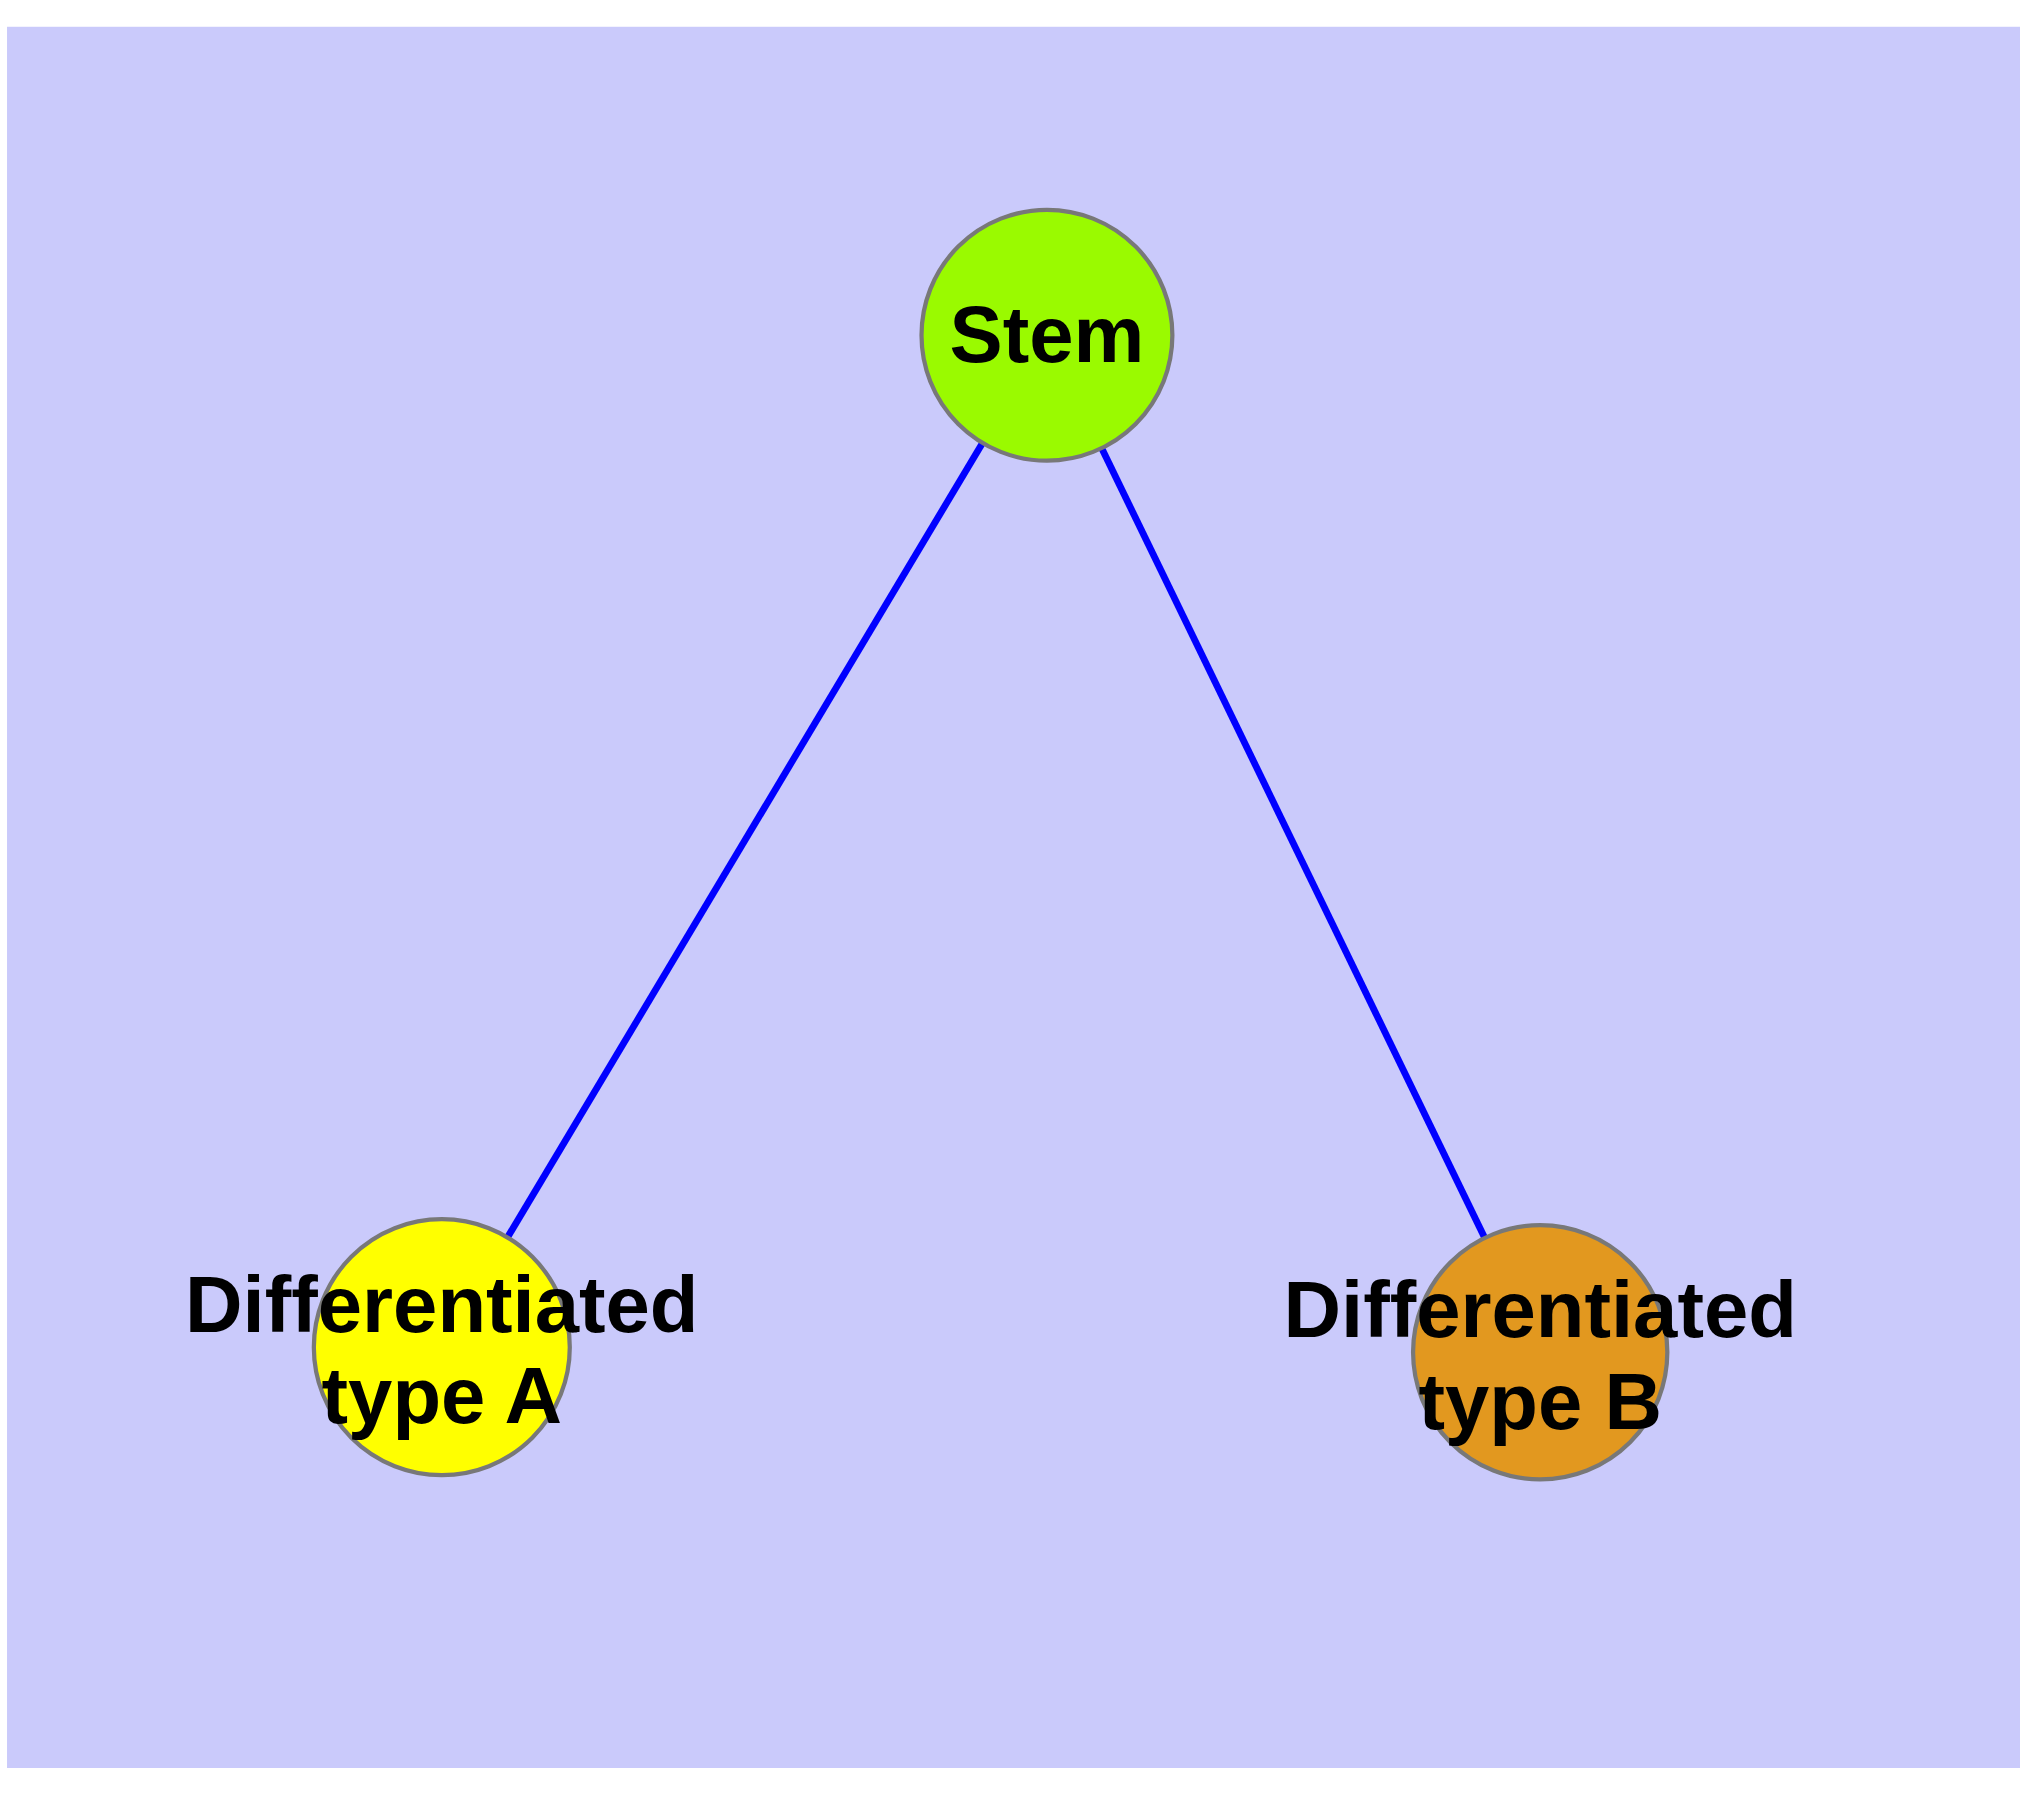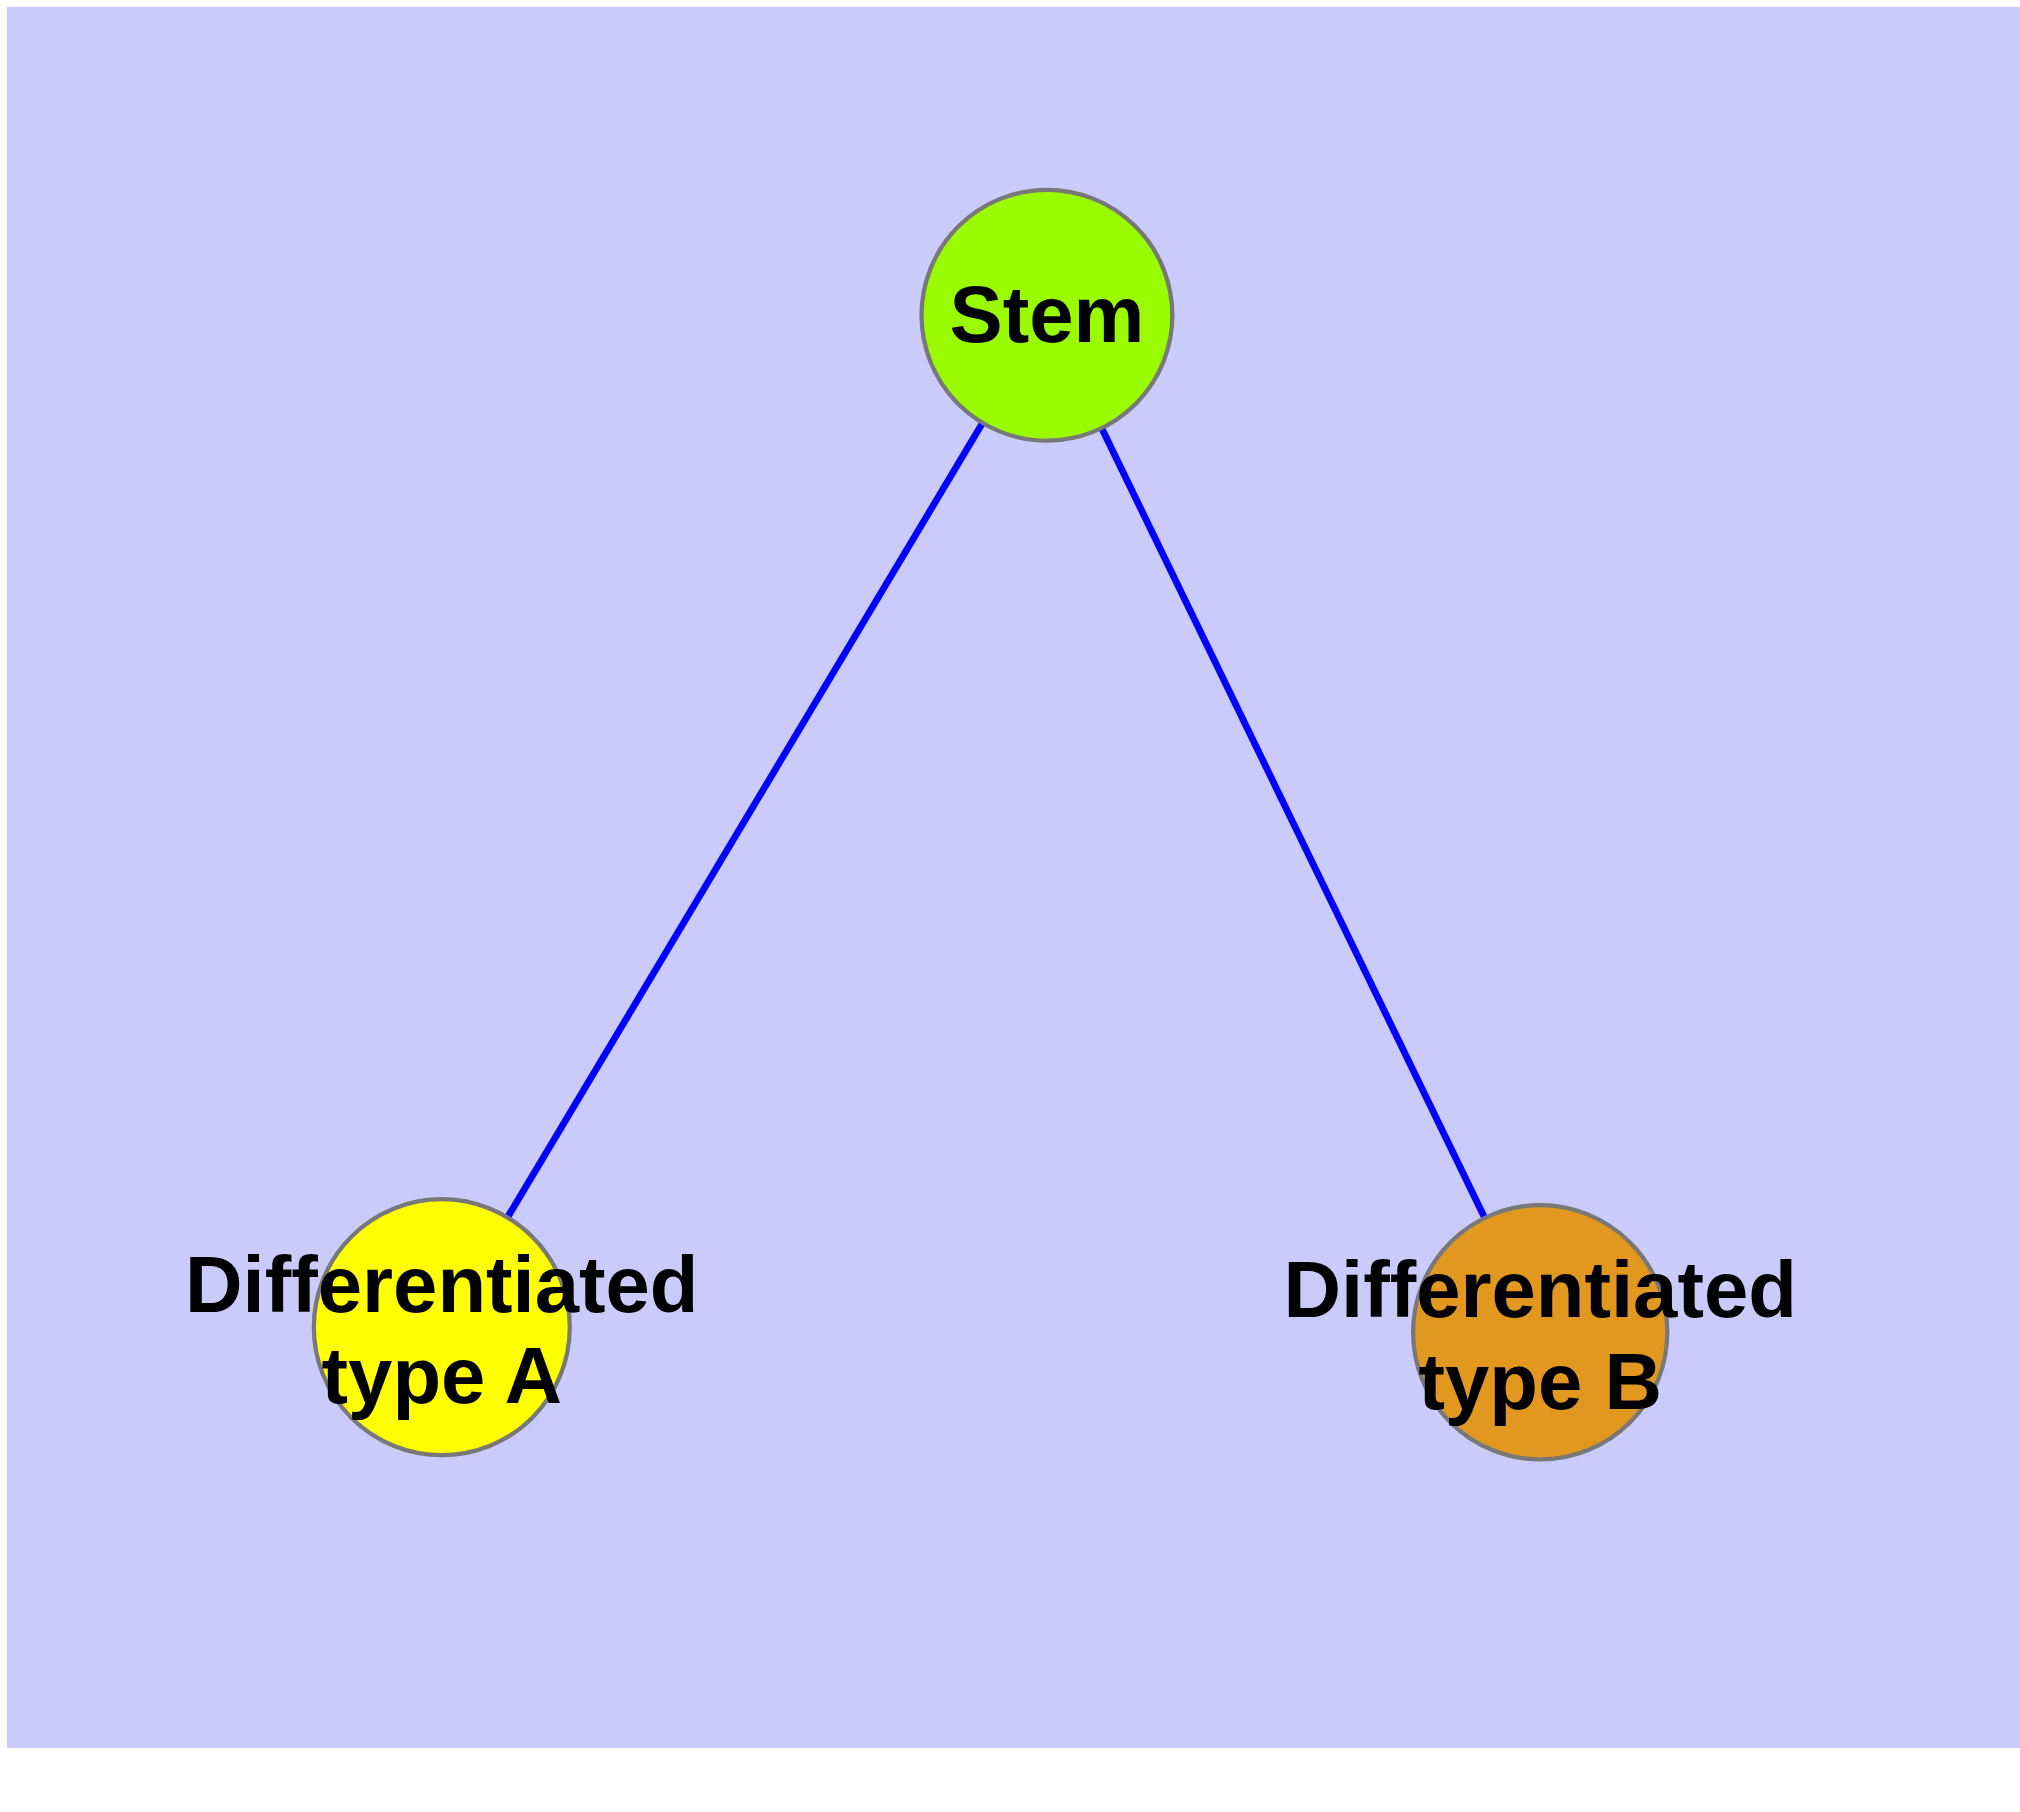--- a/index.html
+++ b/index.html
@@ -6,20 +6,21 @@
     margin: 0;
     padding: 0;
     background: #ffffff;
   }
   .figure-wrap {
     position: relative;
     width: 2021px;
     height: 1748px;
     background: #ffffff;
     overflow: hidden;
+    margin-top: 20px;
   }
   svg.graph-canvas {
     display: block;
     width: 2021px;
     height: 1812px;
   }
   .edge {
     stroke-width: 8;
     fill: none;
   }

